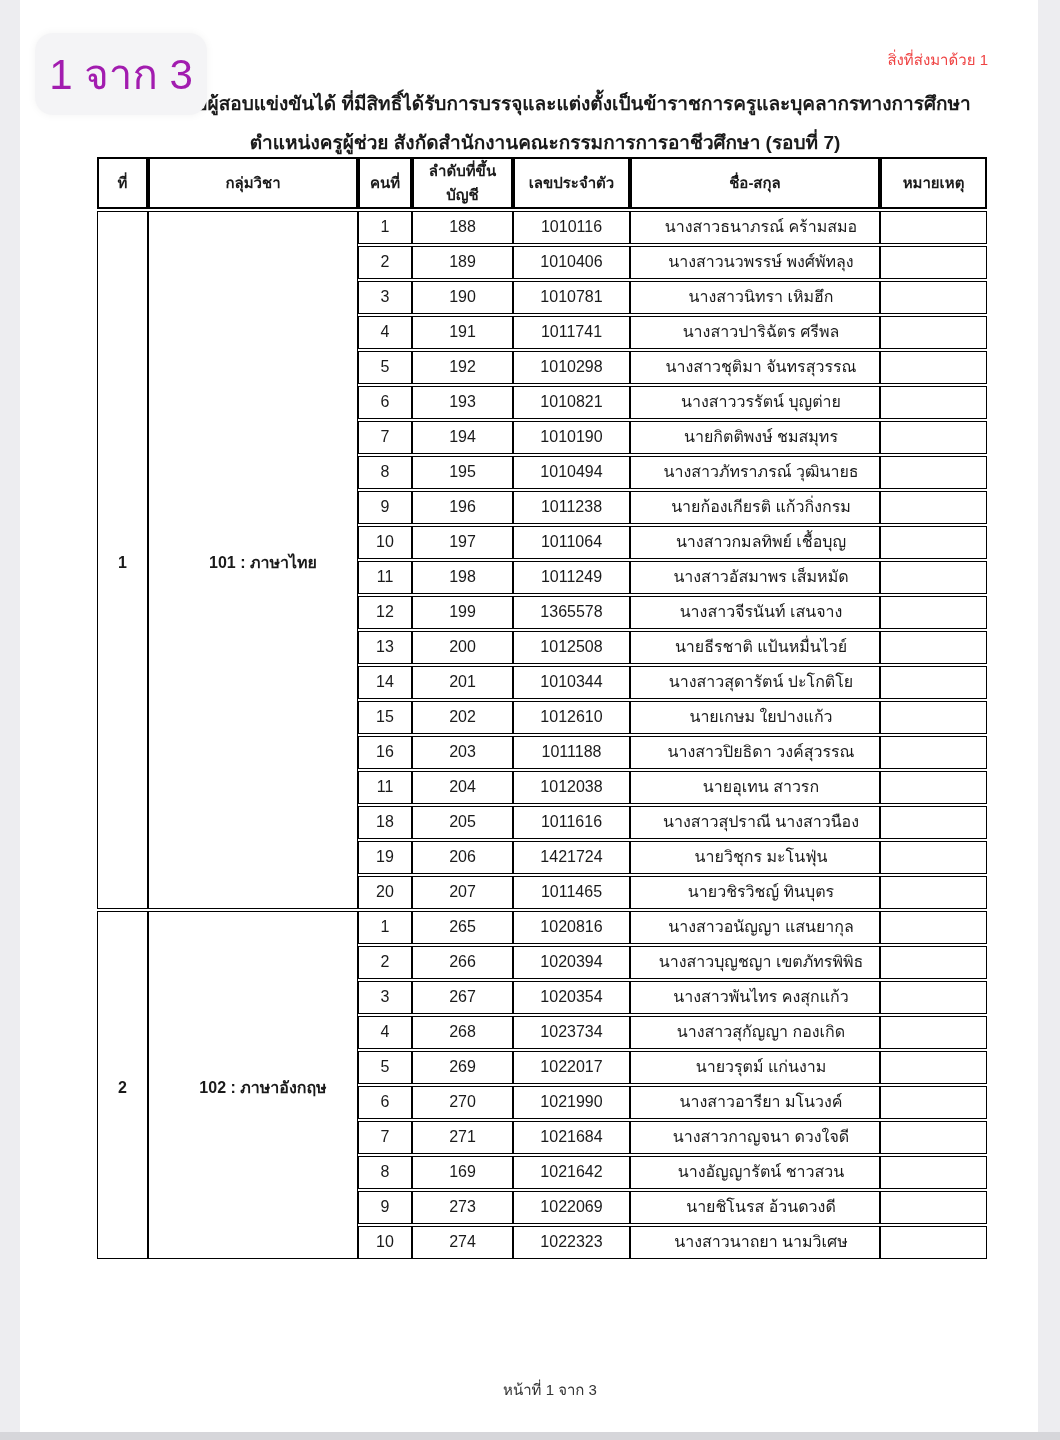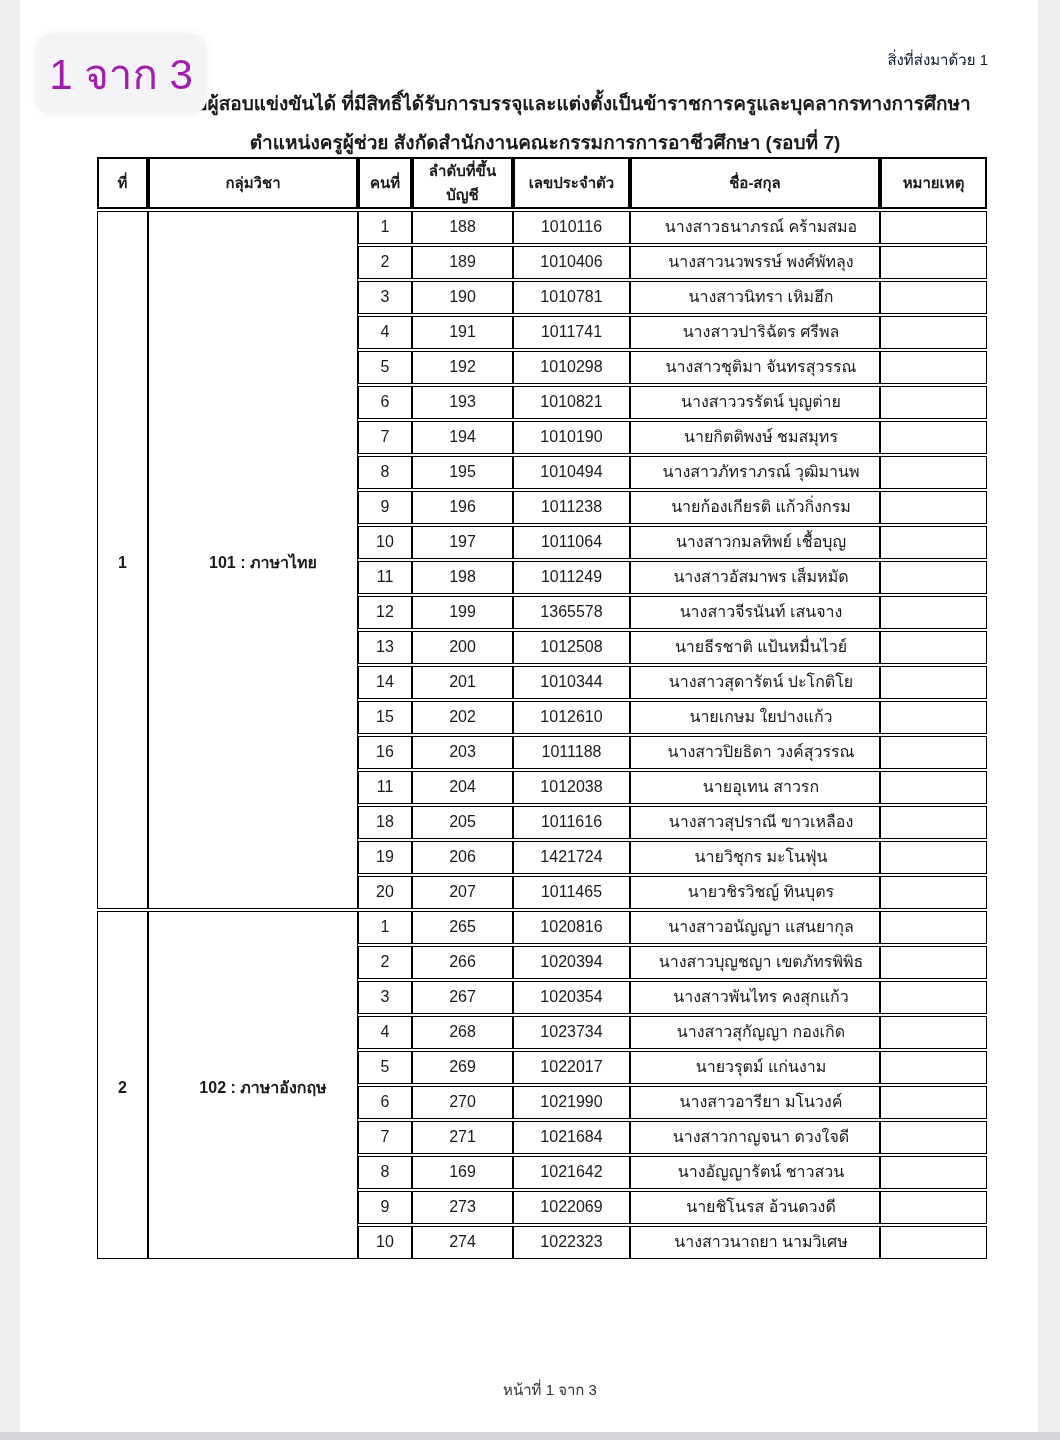--- a/index.html
+++ b/index.html
@@ -26,21 +26,21 @@
     font-size: 42px;
     display: flex; align-items: center; justify-content: center;
     box-shadow: 0 0 8px rgba(0,0,0,0.05);
     z-index: 5;
     white-space: nowrap;
   }
   .attachment-note {
     position: absolute;
     top: 48px; right: 50px;
     font-size: 15px;
-    color: #0f172a;
+    color: #ef4444;
     text-align: center;
   }
   .title-line1 {
     position: absolute;
     top: 88px; left: 96px; width: 922px;
     text-align: center;
     font-weight: bold;
     font-size: 19px;
     white-space: nowrap;
   }
@@ -198,21 +198,21 @@
             <td class="col-kon">7</td>
             <td class="col-rank">194</td>
             <td class="col-id">1010190</td>
             <td class="col-name">นายกิตติพงษ์ ชมสมุทร</td>
             <td class="col-note"></td>
           </tr>
           <tr>
             <td class="col-kon">8</td>
             <td class="col-rank">195</td>
             <td class="col-id">1010494</td>
-            <td class="col-name">นางสาวภัทราภรณ์ วุฒิมานพ</td>
+            <td class="col-name">นางสาวภัทราภรณ์ วุฒินายธ</td>
             <td class="col-note"></td>
           </tr>
           <tr>
             <td class="col-kon">9</td>
             <td class="col-rank">196</td>
             <td class="col-id">1011238</td>
             <td class="col-name">นายก้องเกียรติ แก้วกิ่งกรม</td>
             <td class="col-note"></td>
           </tr>
           <tr>
@@ -268,21 +268,21 @@
             <td class="col-kon">11</td>
             <td class="col-rank">204</td>
             <td class="col-id">1012038</td>
             <td class="col-name">นายอุเทน สาวรก</td>
             <td class="col-note"></td>
           </tr>
           <tr>
             <td class="col-kon">18</td>
             <td class="col-rank">205</td>
             <td class="col-id">1011616</td>
-            <td class="col-name">นางสาวสุปราณี ขาวเหลือง</td>
+            <td class="col-name">นางสาวสุปราณี นางสาวนือง</td>
             <td class="col-note"></td>
           </tr>
           <tr>
             <td class="col-kon">19</td>
             <td class="col-rank">206</td>
             <td class="col-id">1421724</td>
             <td class="col-name">นายวิชุกร มะโนฟุ่น</td>
             <td class="col-note"></td>
           </tr>
           <tr>

